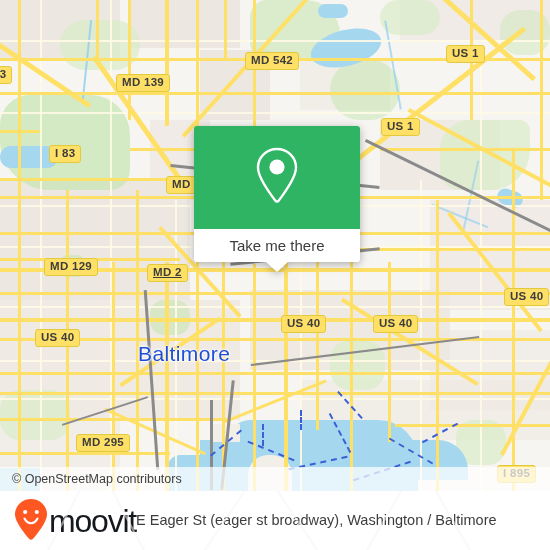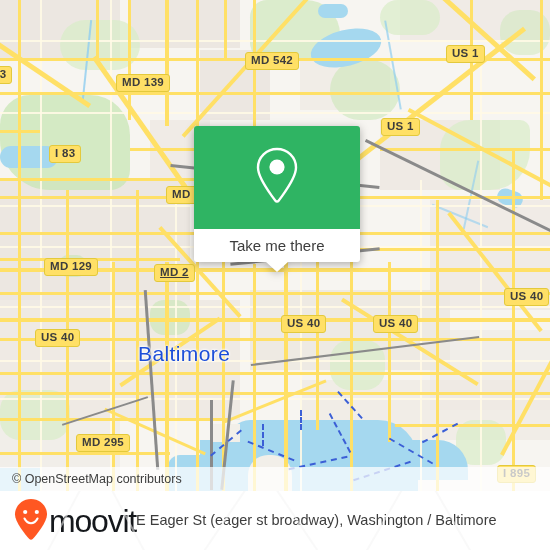--- a/index.html
+++ b/index.html
@@ -255,23 +255,23 @@
       <div class="ferry" style="left:332px;top:404px;width:36px;transform:rotate(48deg);"></div>
     </div>
 
     <div class="layer">
       <div class="shield" style="left:-13px;top:66px;">83</div>
       <div class="shield" style="left:116px;top:74px;">MD 139</div>
       <div class="shield" style="left:245px;top:52px;">MD 542</div>
       <div class="shield" style="left:446px;top:45px;">US 1</div>
       <div class="shield" style="left:381px;top:118px;">US 1</div>
       <div class="shield" style="left:49px;top:145px;">I 83</div>
-      <div class="shield" style="left:166px;top:186px;">MD</div>
+      <div class="shield" style="left:166px;top:176px;">MD</div>
       <div class="shield" style="left:44px;top:258px;">MD 129</div>
-      <div class="shield" style="left:154px;top:264px;text-decoration:underline;">MD 2</div>
+      <div class="shield" style="left:147px;top:264px;text-decoration:underline;">MD 2</div>
       <div class="shield" style="left:504px;top:288px;">US 40</div>
       <div class="shield" style="left:35px;top:329px;">US 40</div>
       <div class="shield" style="left:281px;top:315px;">US 40</div>
       <div class="shield" style="left:373px;top:315px;">US 40</div>
       <div class="shield" style="left:76px;top:434px;">MD 295</div>
       <div class="shield" style="left:497px;top:465px;">I 895</div>
     </div>
 
     <div class="citylabel" style="left:138px;top:342px;">Baltimore</div>
 

